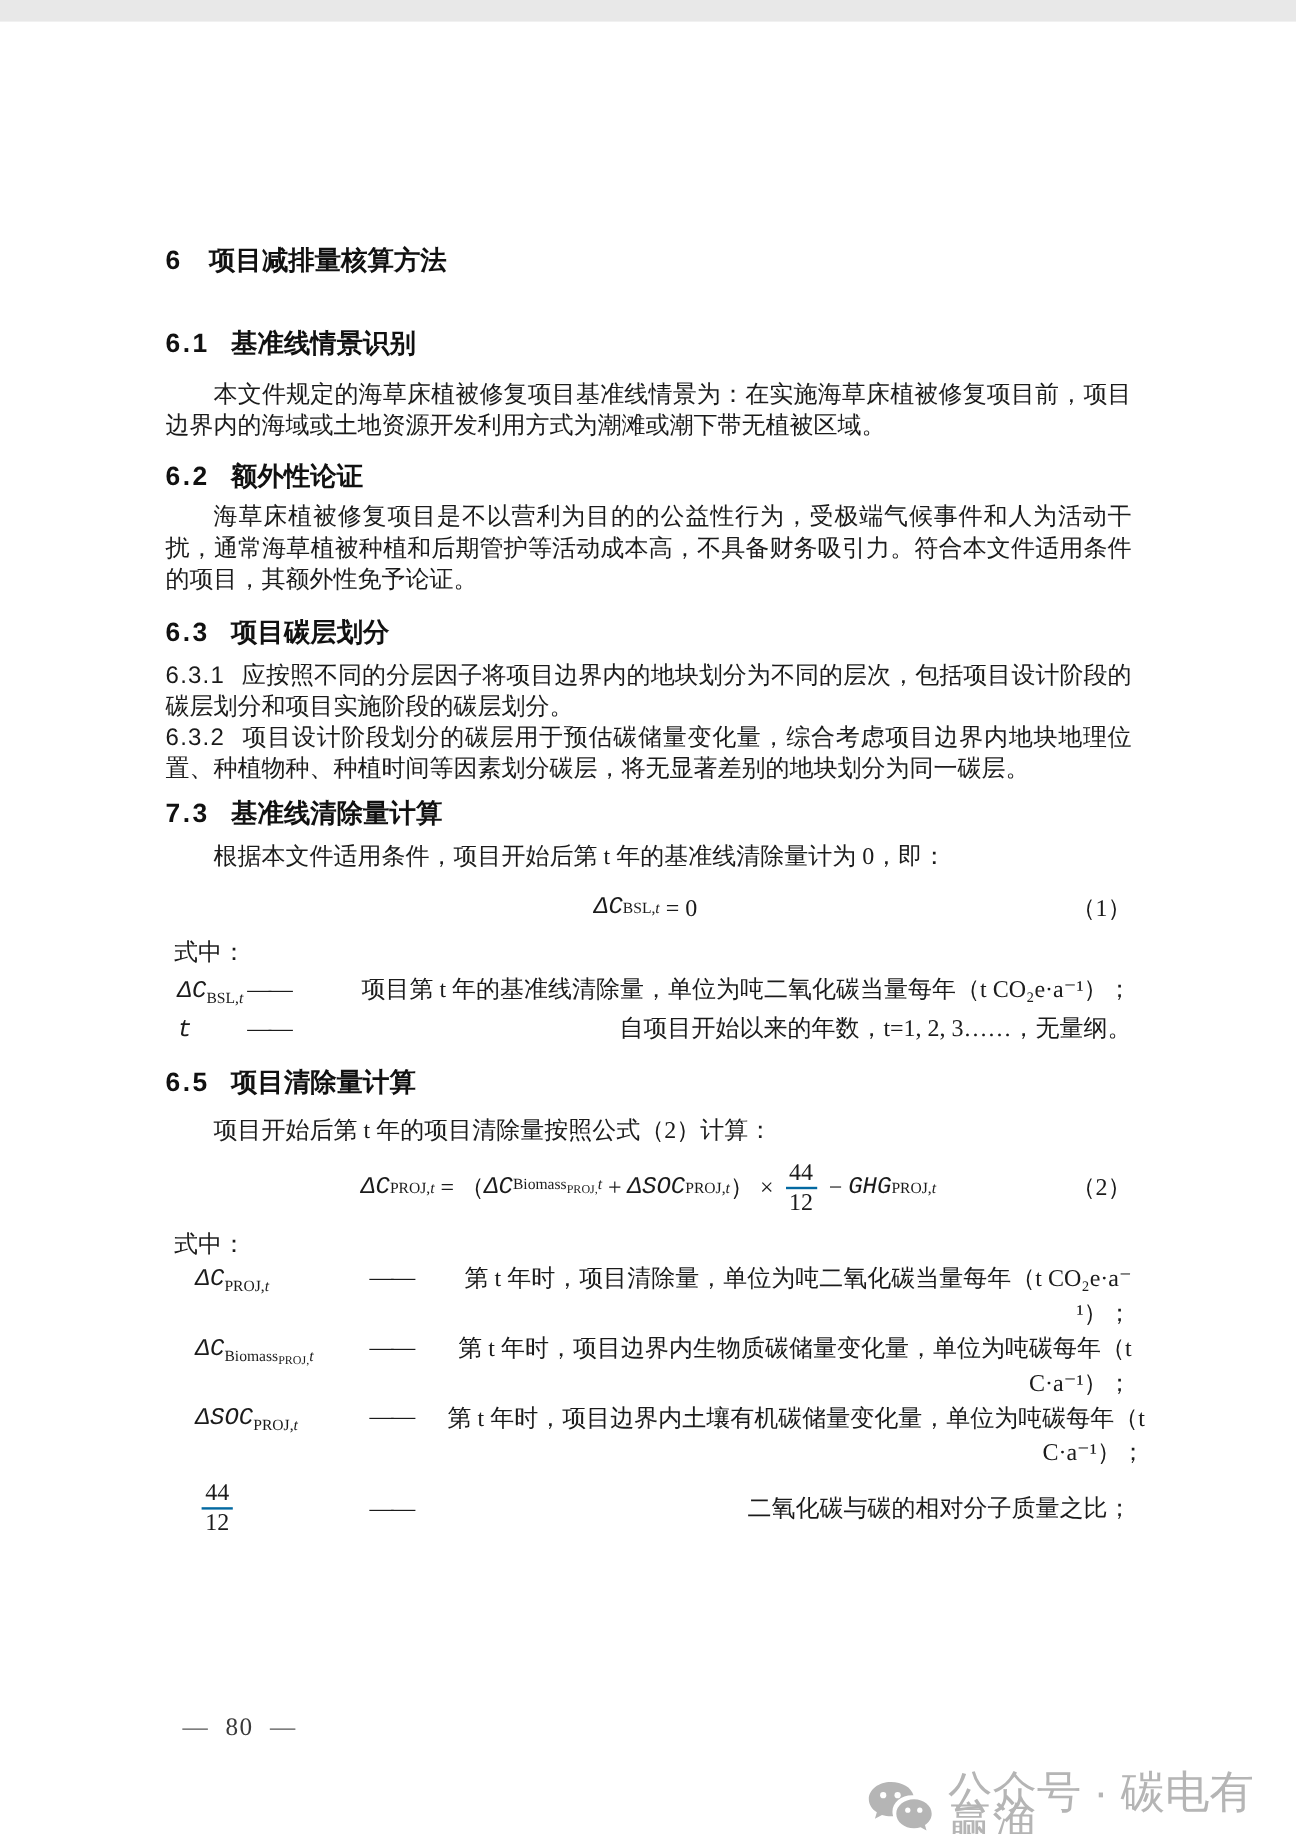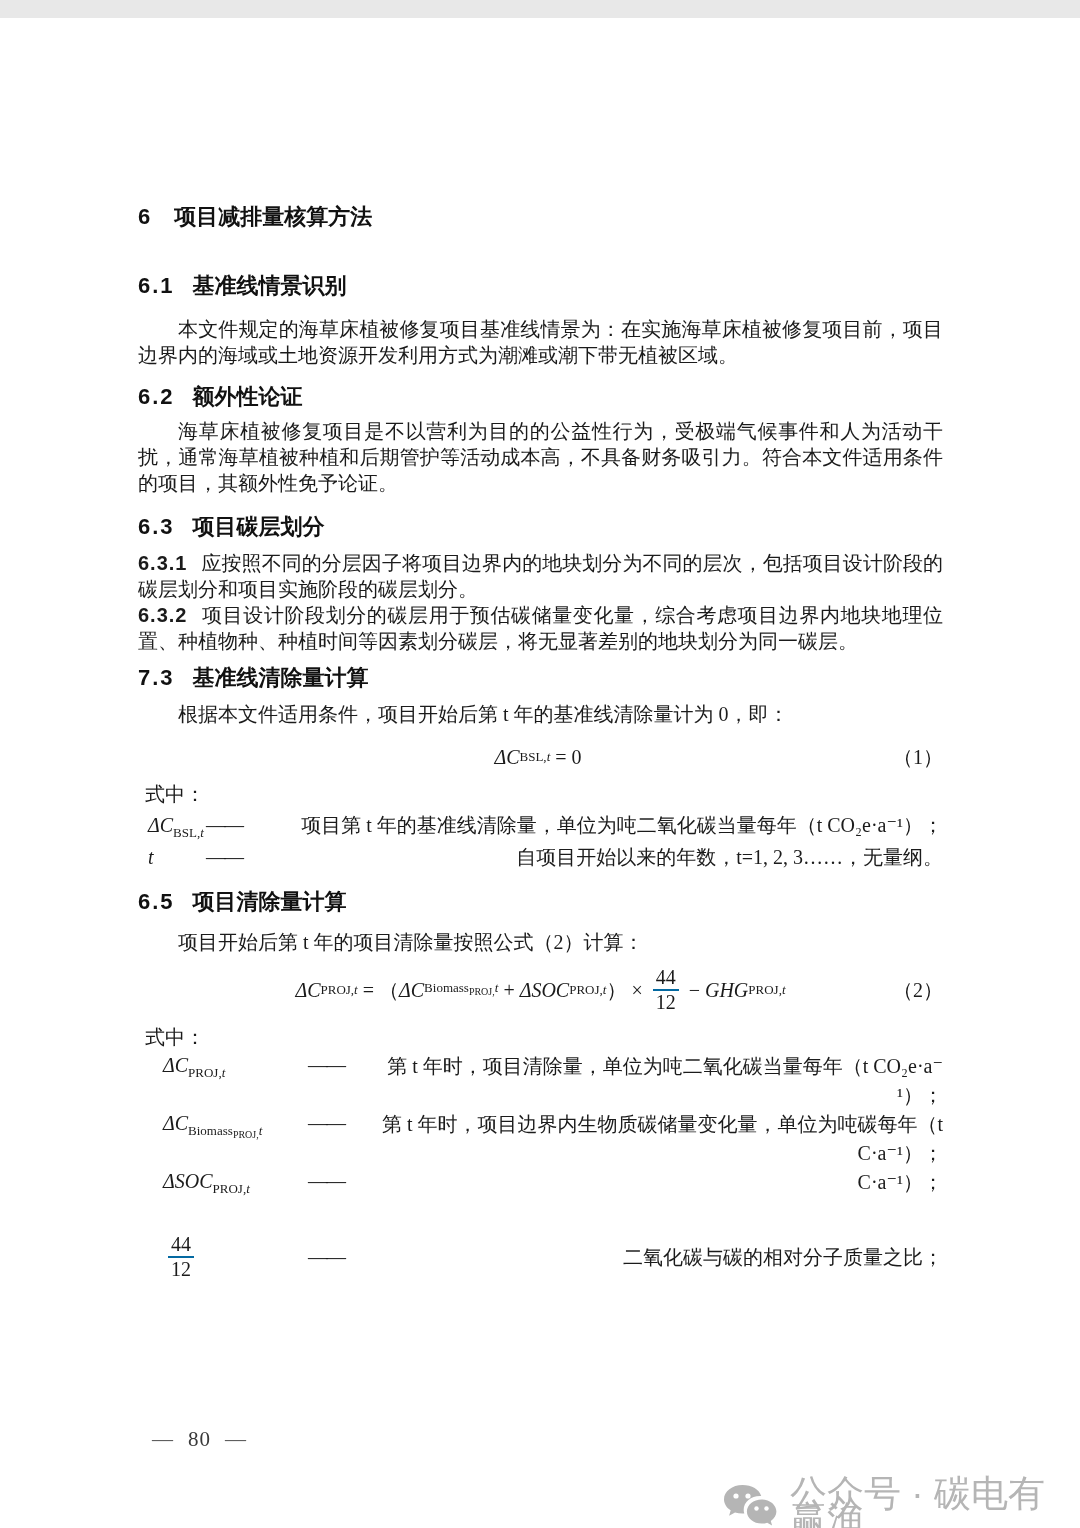--- a/index.html
+++ b/index.html
@@ -30,34 +30,34 @@
   
   .para{margin:0;text-align:justify;text-indent:2em;}
   .para-61{margin-top:17px;}
   .para-62{margin-top:8px;}
   .para-64{margin-top:10px;}
   .para-65{margin-top:14px;}
   .clauses{margin-top:10px;}
   .clause{margin:0;text-align:justify;}
   .cnum{
     font-family:"Liberation Sans","DejaVu Sans",sans-serif;
-    font-weight:bold;margin-right:14px;letter-spacing:1px;
+    font-weight:normal;margin-right:14px;letter-spacing:1px;
   }
   
   .formula{position:relative;height:40px;margin-top:10px;}
   .formula .fcenter{
     position:absolute;left:0;right:0;top:0;bottom:0;
     display:flex;align-items:center;justify-content:center;
     font-family:"Liberation Serif","DejaVu Serif",serif;
   }
   .formula .fnum{
     position:absolute;right:0;top:50%;transform:translateY(-50%);
   }
   .formula2{height:55px;margin-top:7px;}
-  .mv{font-style:italic;}
+  .mv{font-style:italic;font-family:Liberation Mono, monospace;}
   .sb{font-size:13px;vertical-align:-5px;font-style:normal;letter-spacing:0;}
   .sbt{font-style:italic;}
   .sb2{font-size:10px;vertical-align:-3px;}
   .mop{padding:0 5px;}
   .frac{
     display:inline-block;text-align:center;vertical-align:middle;
     margin:0 5px;line-height:1.05;font-style:normal;
   }
   .frac .fn{display:block;border-bottom:2px solid #0369a1;padding:0 3px 1px 3px;}
   .frac .fd{display:block;padding-top:1px;}
@@ -198,20 +198,21 @@
         <span class="ddash">——</span>
         <span class="ddesc">
             <span class="dline">第 t 年时，项目边界内生物质碳储量变化量，单位为吨碳每年（t</span>
             <span class="dline">C·a⁻¹）；</span>
           </span>
       </div>
       <div class="defrow">
         <span class="dsym"><span class="mv">ΔSOC</span><span class="sb"><span>PROJ,</span><span class="sbt">t</span></span></span>
         <span class="ddash">——</span>
         <span class="ddesc">
+            <span class="dline">第 t 年时，项目边界内土壤有机碳储量变化量，单位为吨碳每年（t</span>
             <span class="dline">C·a⁻¹）；</span>
           </span>
       </div>
       <div class="defrow defrow-frac">
         <span class="dsym"><span class="frac"><span class="fn">44</span><span class="fd">12</span></span></span>
         <span class="ddash">——</span>
         <span class="ddesc">
             <span class="dline">二氧化碳与碳的相对分子质量之比；</span>
           </span>
       </div>

